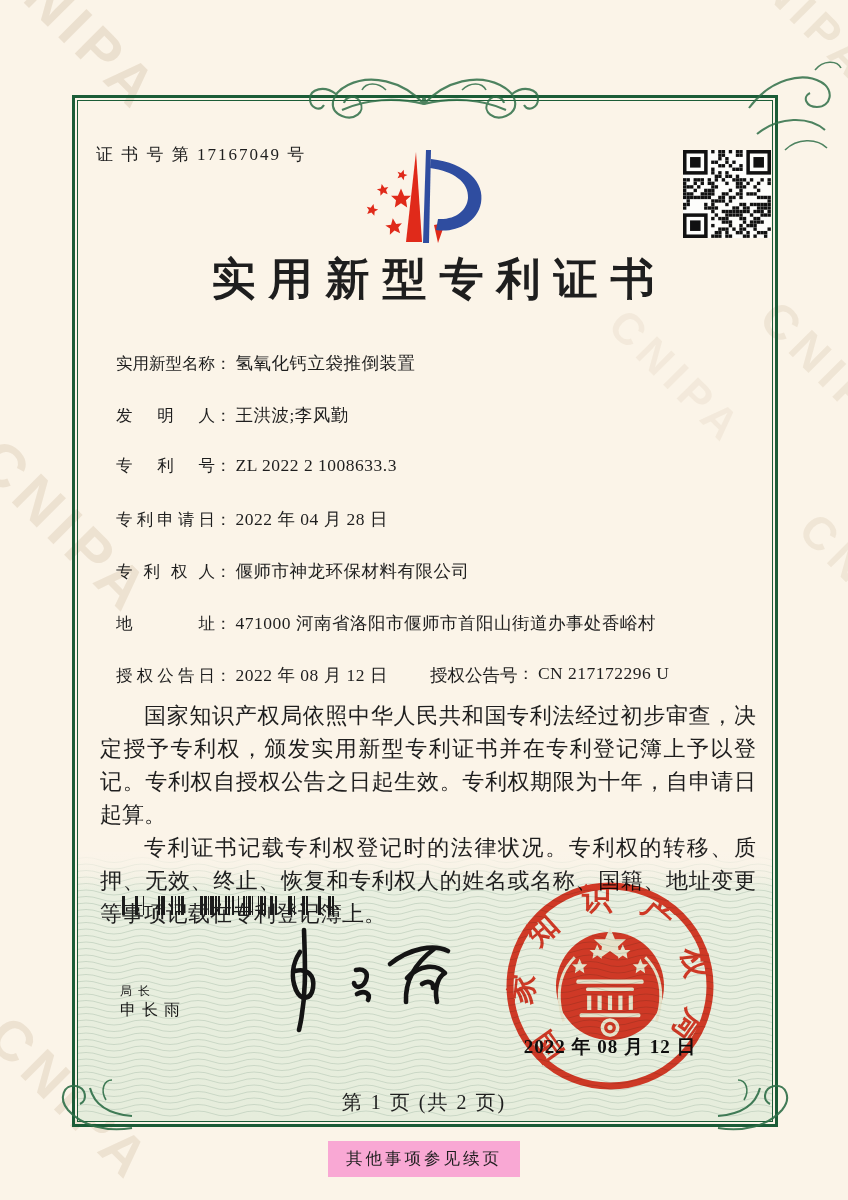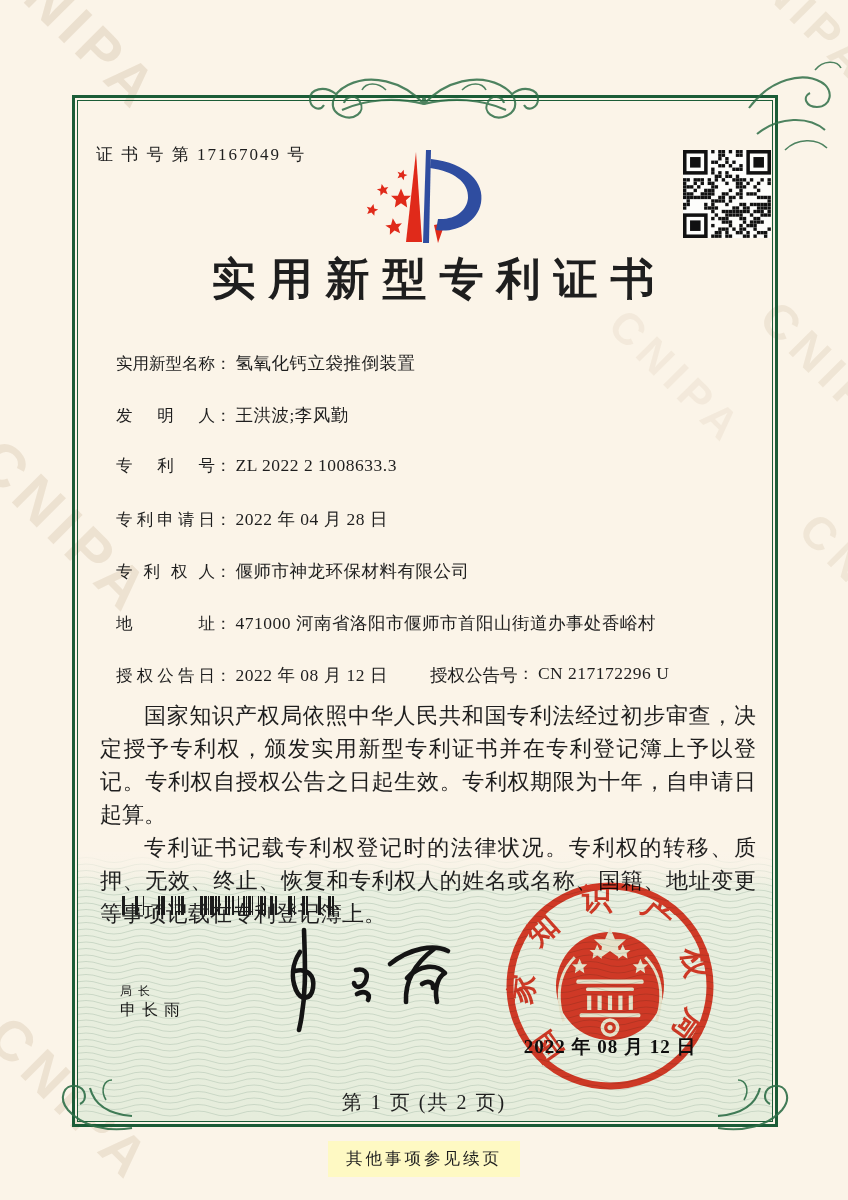--- a/index.html
+++ b/index.html
@@ -45,21 +45,21 @@
                   font-size:12px;letter-spacing:6px;z-index:3;color:#161616;margin-top:20px;}
   .director-name{position:absolute;left:120px;top:1000px;font-family:"Liberation Sans","DejaVu Sans",sans-serif;
                  font-size:16px;letter-spacing:6px;z-index:3;color:#161616;}
   .signature{position:absolute;left:238px;top:920px;z-index:4;}
   .seal{position:absolute;left:500px;top:876px;z-index:4;mix-blend-mode:multiply;opacity:.95;}
   .seal-date{position:absolute;left:495px;top:1034px;width:230px;text-align:center;
              font-size:19px;font-weight:600;letter-spacing:1px;color:#0e0e0e;z-index:5;}
   .page-info{position:absolute;left:0;right:0;top:1089px;text-align:center;
              font-size:20px;letter-spacing:2px;z-index:3;}
   .note-wrap{position:absolute;left:0;right:0;top:1141px;text-align:center;z-index:3;}
-  .note{display:inline-block;background:#fef9c3;padding:7px 18px;font-size:16.5px;letter-spacing:3px;}
+  .note{display:inline-block;background:#f9a8d4;padding:7px 18px;font-size:16.5px;letter-spacing:3px;}
 </style>
 </head>
 <body>
 
 <div class="wm" style="left:-30px;top:-8px;font-size:58px;opacity:.20">CNIPA</div>
 <div class="wm" style="left:716px;top:-16px;font-size:46px;opacity:.16">CNIPA</div>
 <div class="wm" style="left:592px;top:352px;font-size:44px;opacity:.10">CNIPA</div>
 <div class="wm" style="left:742px;top:346px;font-size:48px;opacity:.15">CNIPA</div>
 <div class="wm" style="left:-44px;top:492px;font-size:60px;opacity:.18">CNIPA</div>
 <div class="wm" style="left:782px;top:556px;font-size:46px;opacity:.14">CNIPA</div>

